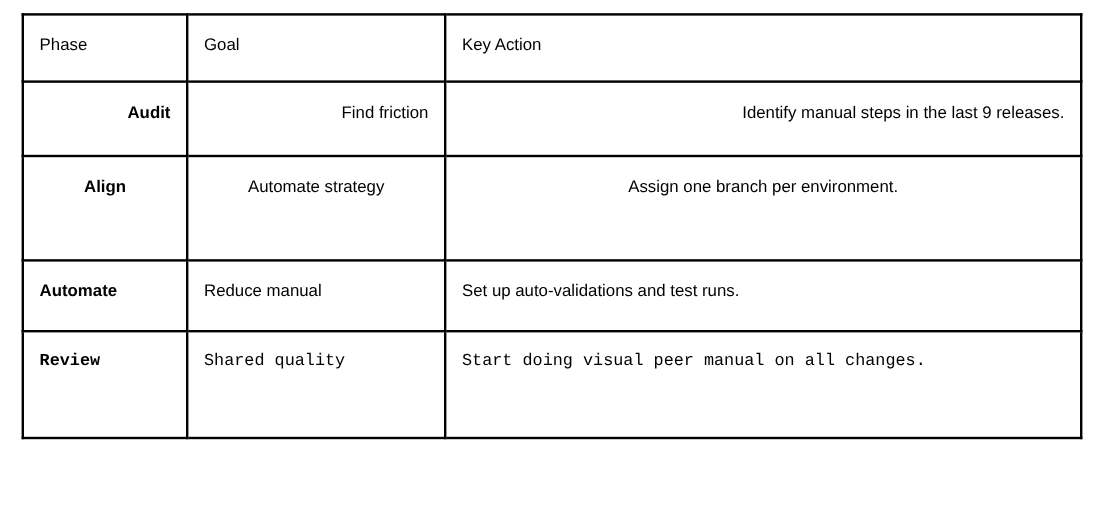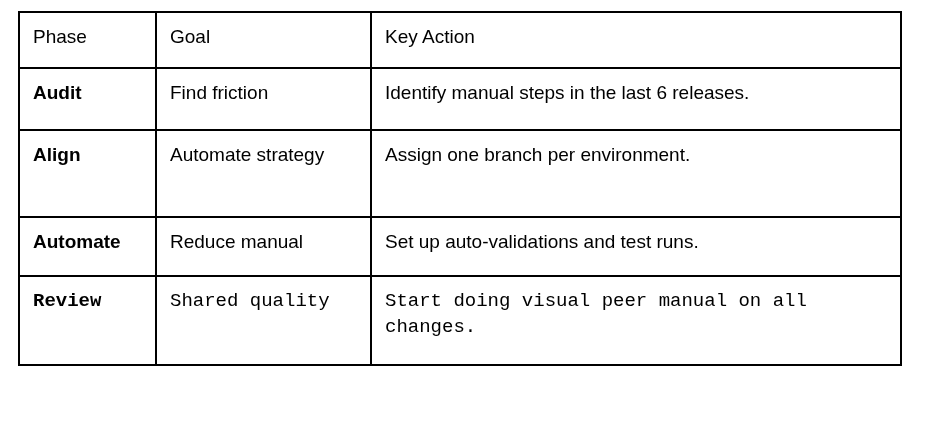--- a/index.html
+++ b/index.html
@@ -36,40 +36,40 @@
   table.phase-table col.c-phase  { width: 137px; }
   table.phase-table col.c-goal   { width: 215px; }
   table.phase-table col.c-action { width: 530px; }
 
   table.phase-table th,
   table.phase-table td {
     border: 2px solid #000000;
     padding: 11px 13px 11px 13px;
     text-align: left;
     vertical-align: top;
-    font-size: 19px;
+    font-size: 14px;
     line-height: 26px;
     font-weight: normal;
     color: #000000;
     background: #ffffff;
     word-wrap: break-word;
     overflow-wrap: break-word;
   }
   table.phase-table thead th {
     font-weight: normal;
     height: 32px;
   }
   table.phase-table tbody td.phase-cell {
     font-weight: bold;
   }
   
   tr.row-header  td, tr.row-header th { height: 33px; }
-  tr.row-audit   td { height: 38px; }
+  tr.row-audit   td { height: 38px; text-align: right; }
   tr.row-source  td { height: 36px; }
-  tr.row-align   td { height: 63px; }
+  tr.row-align   td { height: 63px; text-align: center; }
   tr.row-automate td { height: 35px; }
   tr.row-review  td { height: 65px; font-family: Liberation Mono, monospace; }
 </style>
 </head>
 <body>
 
 <div class="page">
   <div class="table-wrap">
     <table class="phase-table">
       <colgroup>
@@ -81,21 +81,21 @@
         <tr class="row-header">
           <th>Phase</th>
           <th>Goal</th>
           <th>Key Action</th>
         </tr>
       </thead>
       <tbody>
         <tr class="row-audit">
           <td class="phase-cell">Audit</td>
           <td class="goal-cell">Find friction</td>
-          <td class="action-cell">Identify manual steps in the last 6 releases.</td>
+          <td class="action-cell">Identify manual steps in the last 9 releases.</td>
         </tr>
         <tr class="row-align">
           <td class="phase-cell">Align</td>
           <td class="goal-cell">Automate strategy</td>
           <td class="action-cell">Assign one branch per environment.</td>
         </tr>
         <tr class="row-automate">
           <td class="phase-cell">Automate</td>
           <td class="goal-cell">Reduce manual</td>
           <td class="action-cell">Set up auto-validations and test runs.</td>

